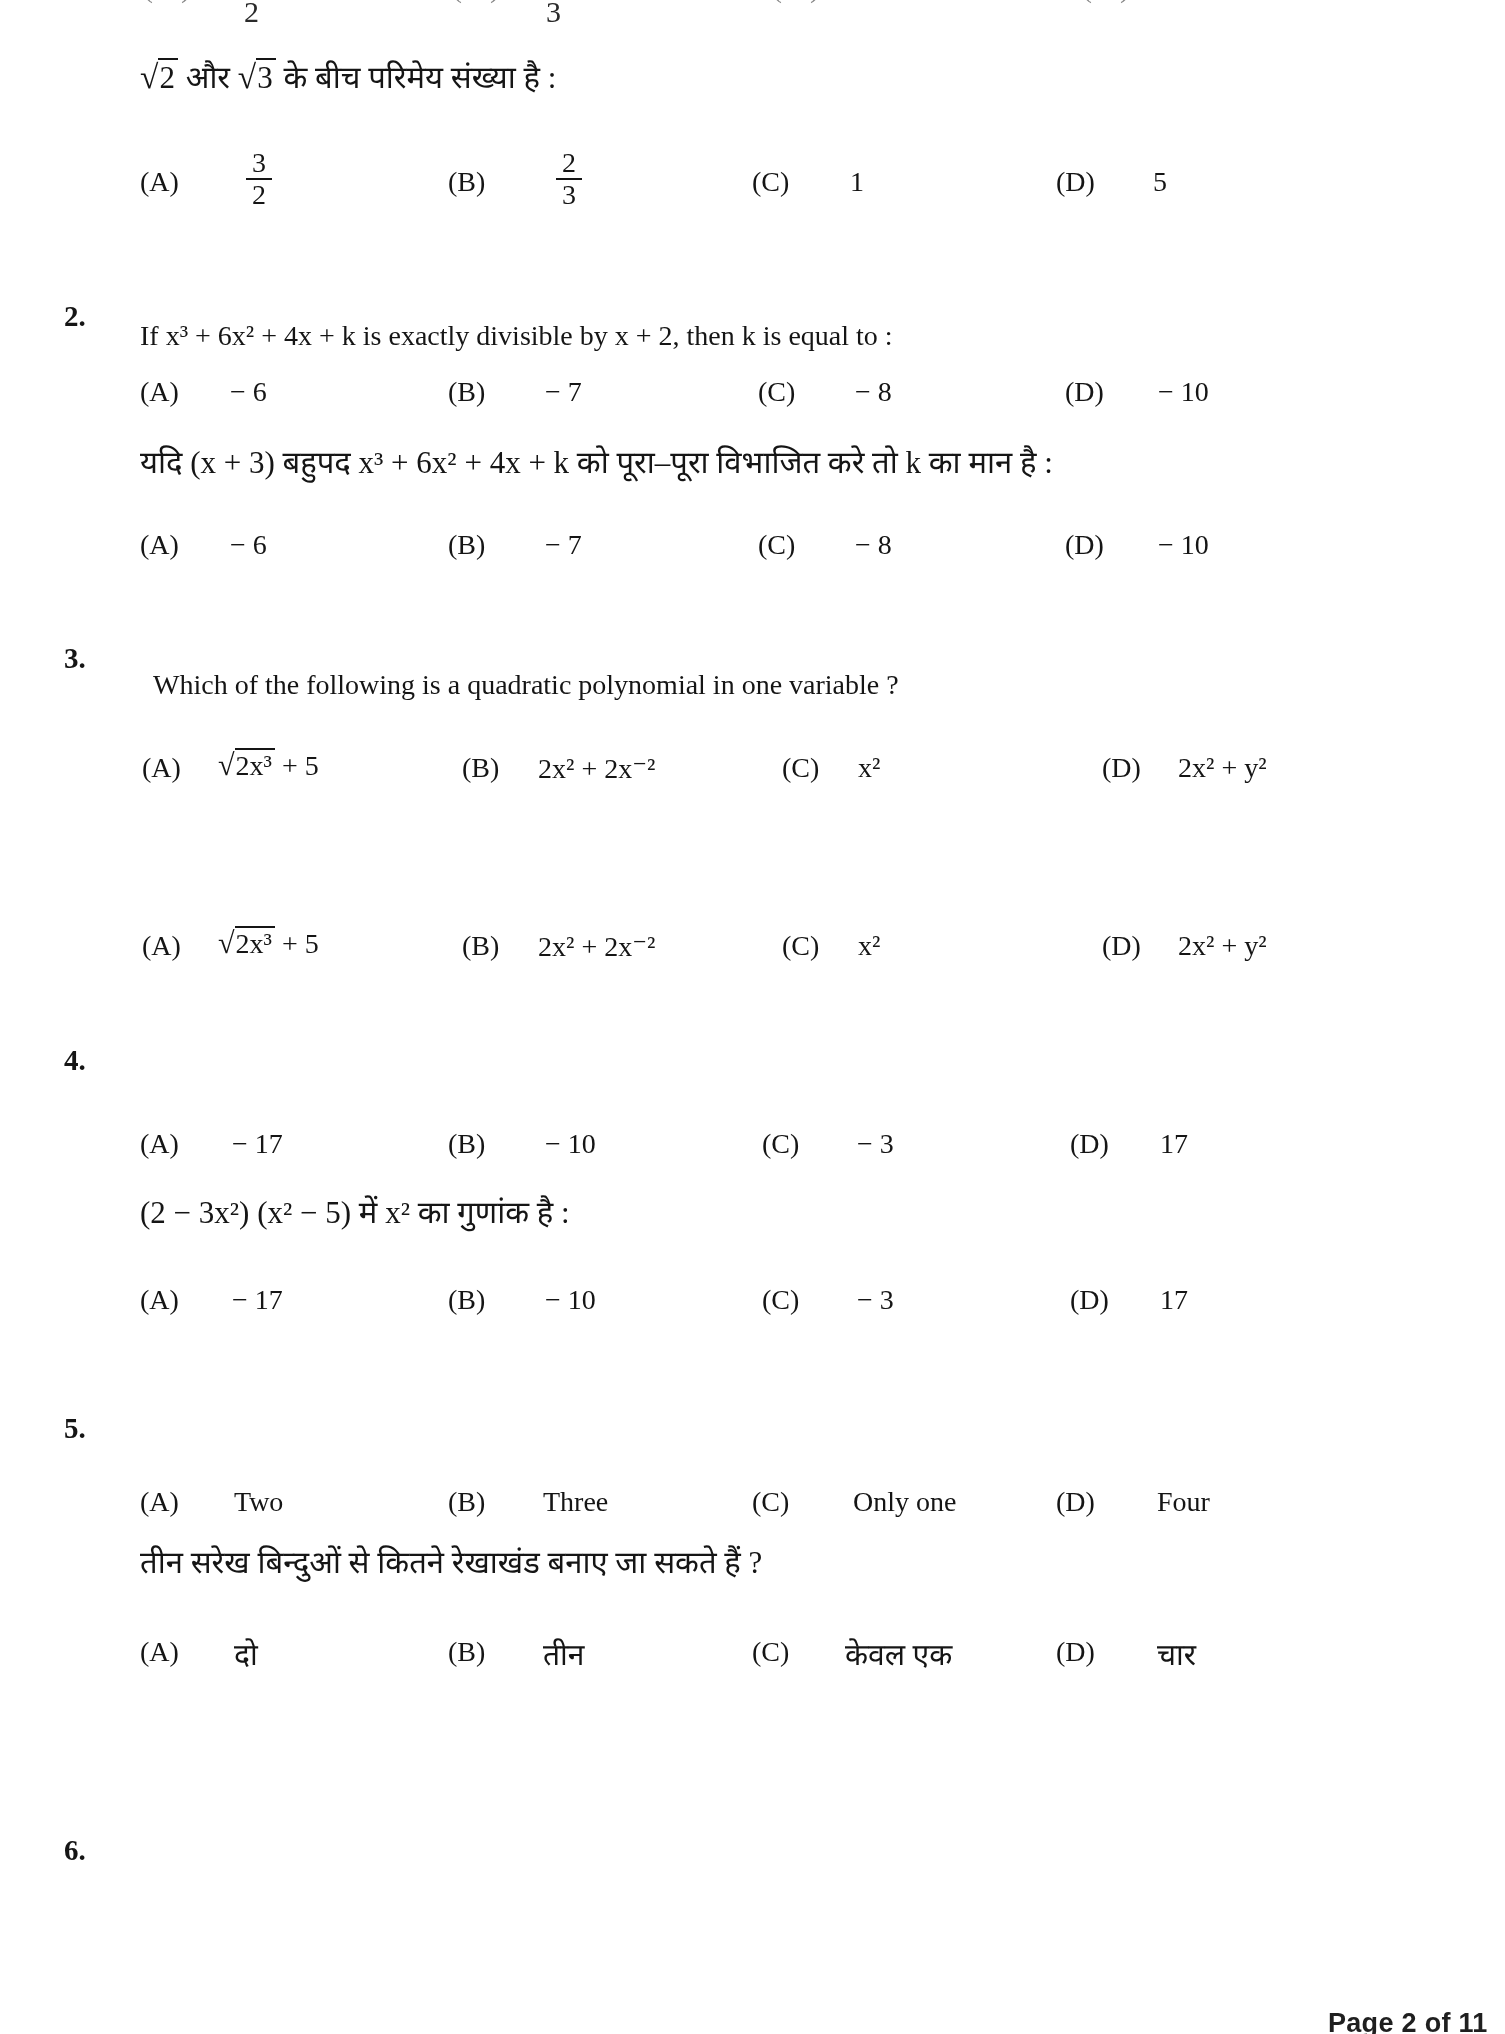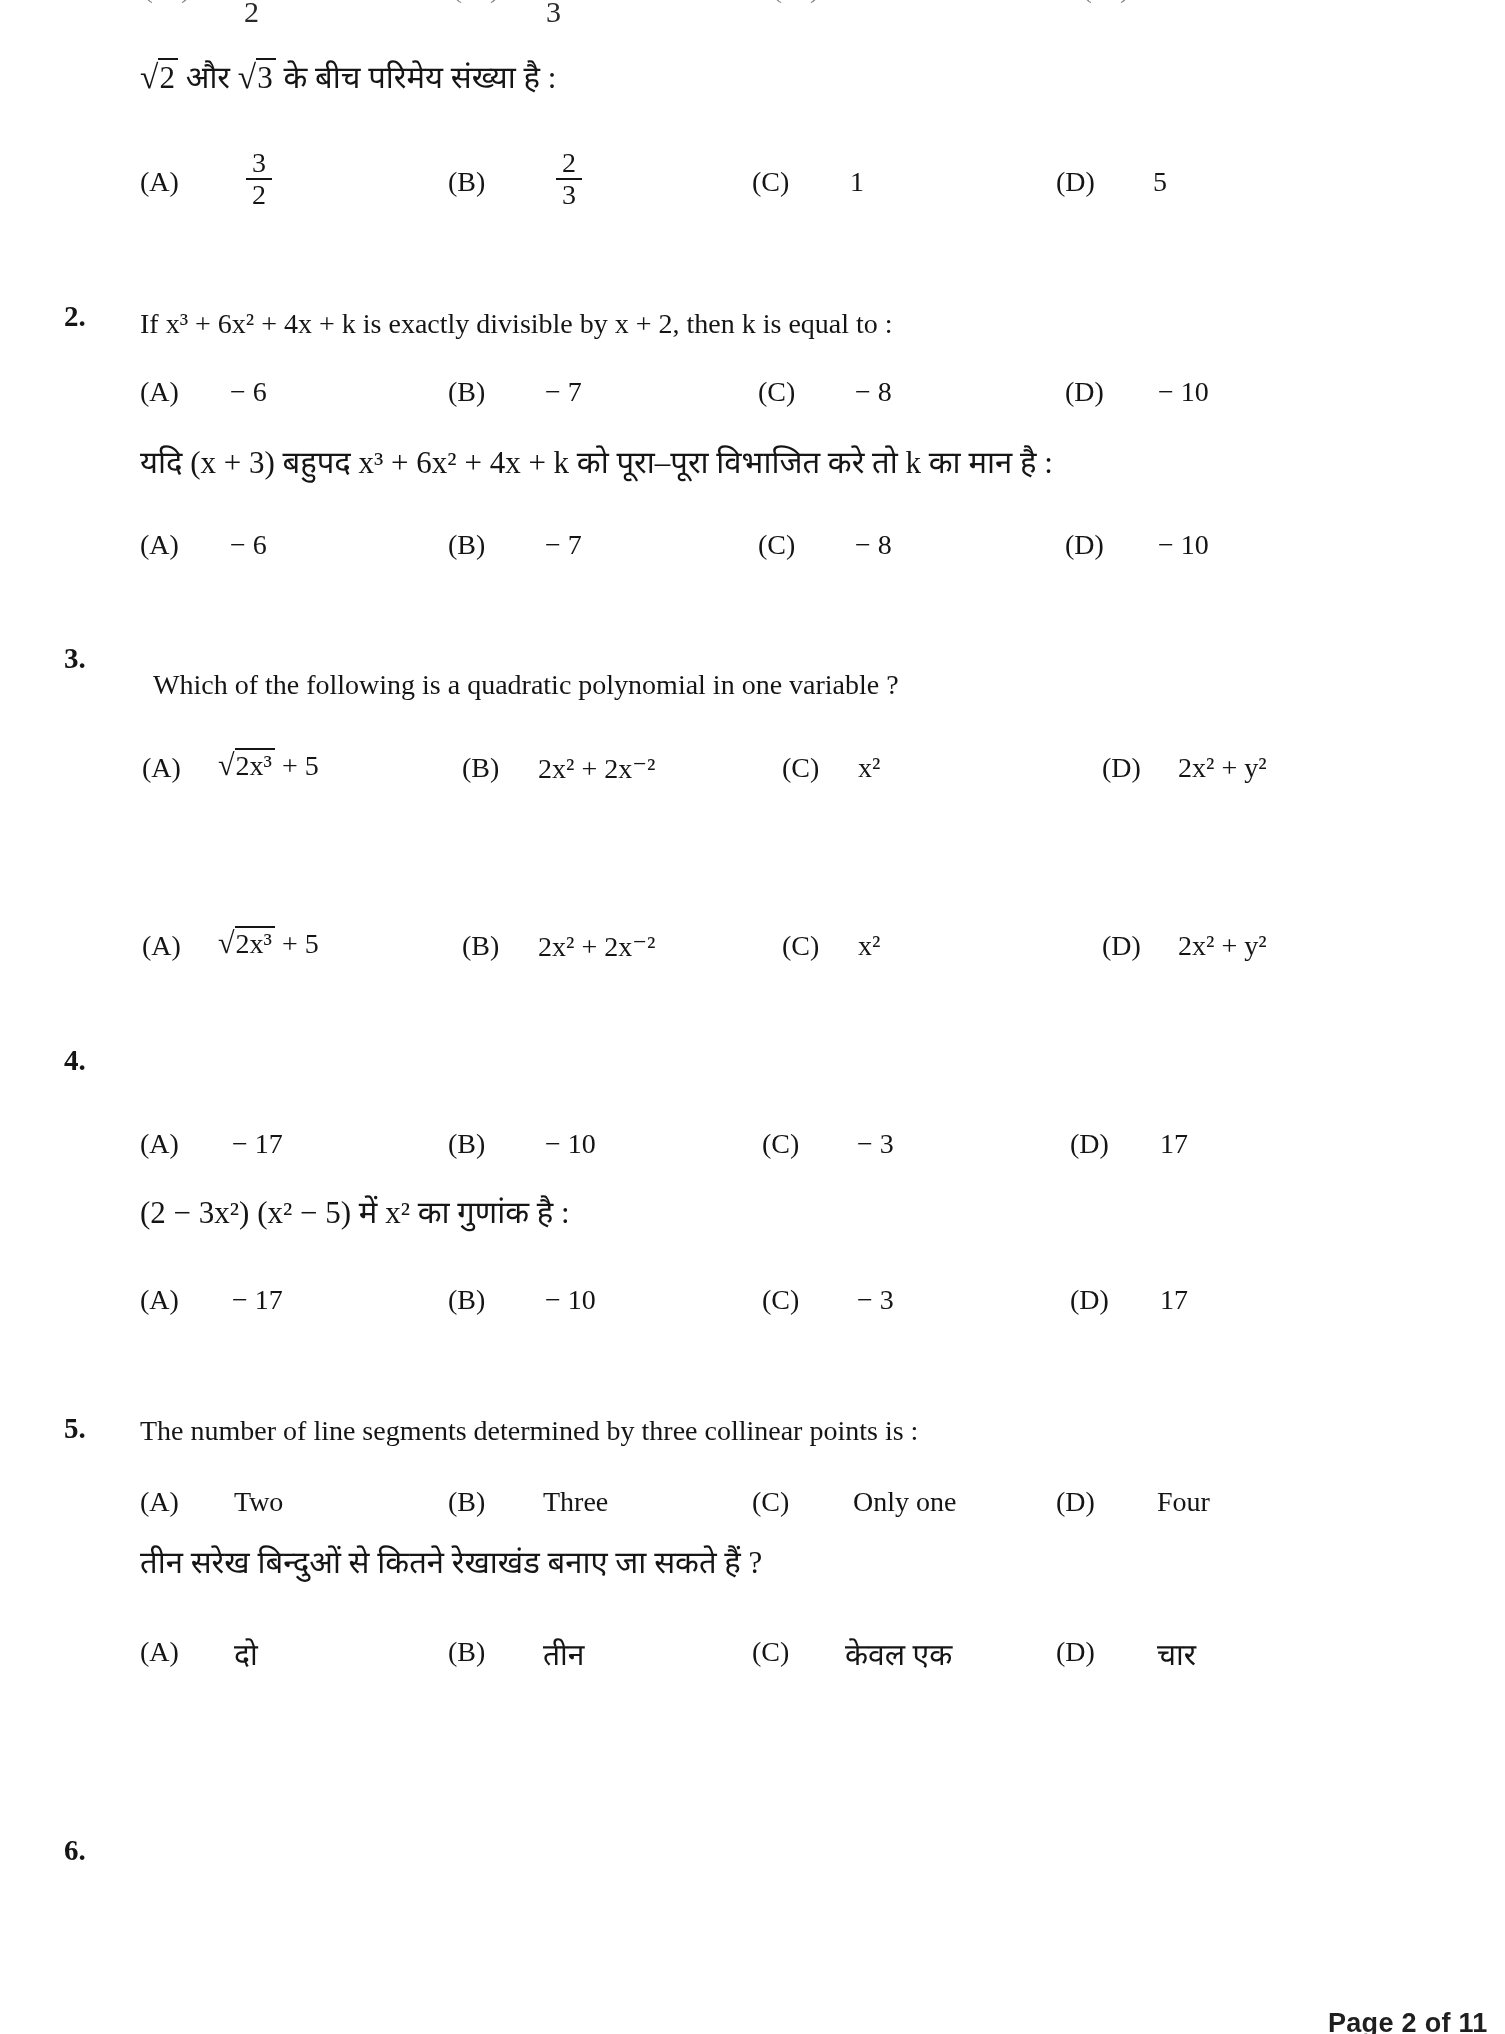--- a/index.html
+++ b/index.html
@@ -58,21 +58,21 @@
   <span class="abs frac" style="left:556px;top:148px">
       <span class="num">2</span>
       <span class="den">3</span>
     </span>
   <span class="abs olabel" style="left:752px;top:166px">(C)</span>
   <span class="abs oval" style="left:850px;top:166px">1</span>
   <span class="abs olabel" style="left:1056px;top:166px">(D)</span>
   <span class="abs oval" style="left:1153px;top:166px">5</span>
 
   <span class="abs qnum" style="left:64px;top:300px">2.</span>
-  <div class="abs en" style="left:140px;top:307px">If x³ + 6x² + 4x + k is exactly divisible by x + 2, then k is equal to :</div>
+  <div class="abs en" style="left:140px;top:319px">If x³ + 6x² + 4x + k is exactly divisible by x + 2, then k is equal to :</div>
 
   <span class="abs olabel" style="left:140px;top:376px">(A)</span>
   <span class="abs oval" style="left:230px;top:376px">− 6</span>
   <span class="abs olabel" style="left:448px;top:376px">(B)</span>
   <span class="abs oval" style="left:545px;top:376px">− 7</span>
   <span class="abs olabel" style="left:758px;top:376px">(C)</span>
   <span class="abs oval" style="left:855px;top:376px">− 8</span>
   <span class="abs olabel" style="left:1065px;top:376px">(D)</span>
   <span class="abs oval" style="left:1158px;top:376px">− 10</span>
 
@@ -125,21 +125,20 @@
   <span class="abs olabel" style="left:140px;top:1284px">(A)</span>
   <span class="abs oval" style="left:232px;top:1284px">− 17</span>
   <span class="abs olabel" style="left:448px;top:1284px">(B)</span>
   <span class="abs oval" style="left:545px;top:1284px">− 10</span>
   <span class="abs olabel" style="left:762px;top:1284px">(C)</span>
   <span class="abs oval" style="left:857px;top:1284px">− 3</span>
   <span class="abs olabel" style="left:1070px;top:1284px">(D)</span>
   <span class="abs oval" style="left:1160px;top:1284px">17</span>
 
   <span class="abs qnum" style="left:64px;top:1412px">5.</span>
-  <div class="abs en" style="left:140px;top:1414px">The number of line segments determined by three collinear points is :</div>
 
   <span class="abs olabel" style="left:140px;top:1486px">(A)</span>
   <span class="abs oval" style="left:234px;top:1486px">Two</span>
   <span class="abs olabel" style="left:448px;top:1486px">(B)</span>
   <span class="abs oval" style="left:543px;top:1486px">Three</span>
   <span class="abs olabel" style="left:752px;top:1486px">(C)</span>
   <span class="abs oval" style="left:853px;top:1486px">Only one</span>
   <span class="abs olabel" style="left:1056px;top:1486px">(D)</span>
   <span class="abs oval" style="left:1157px;top:1486px">Four</span>
 

